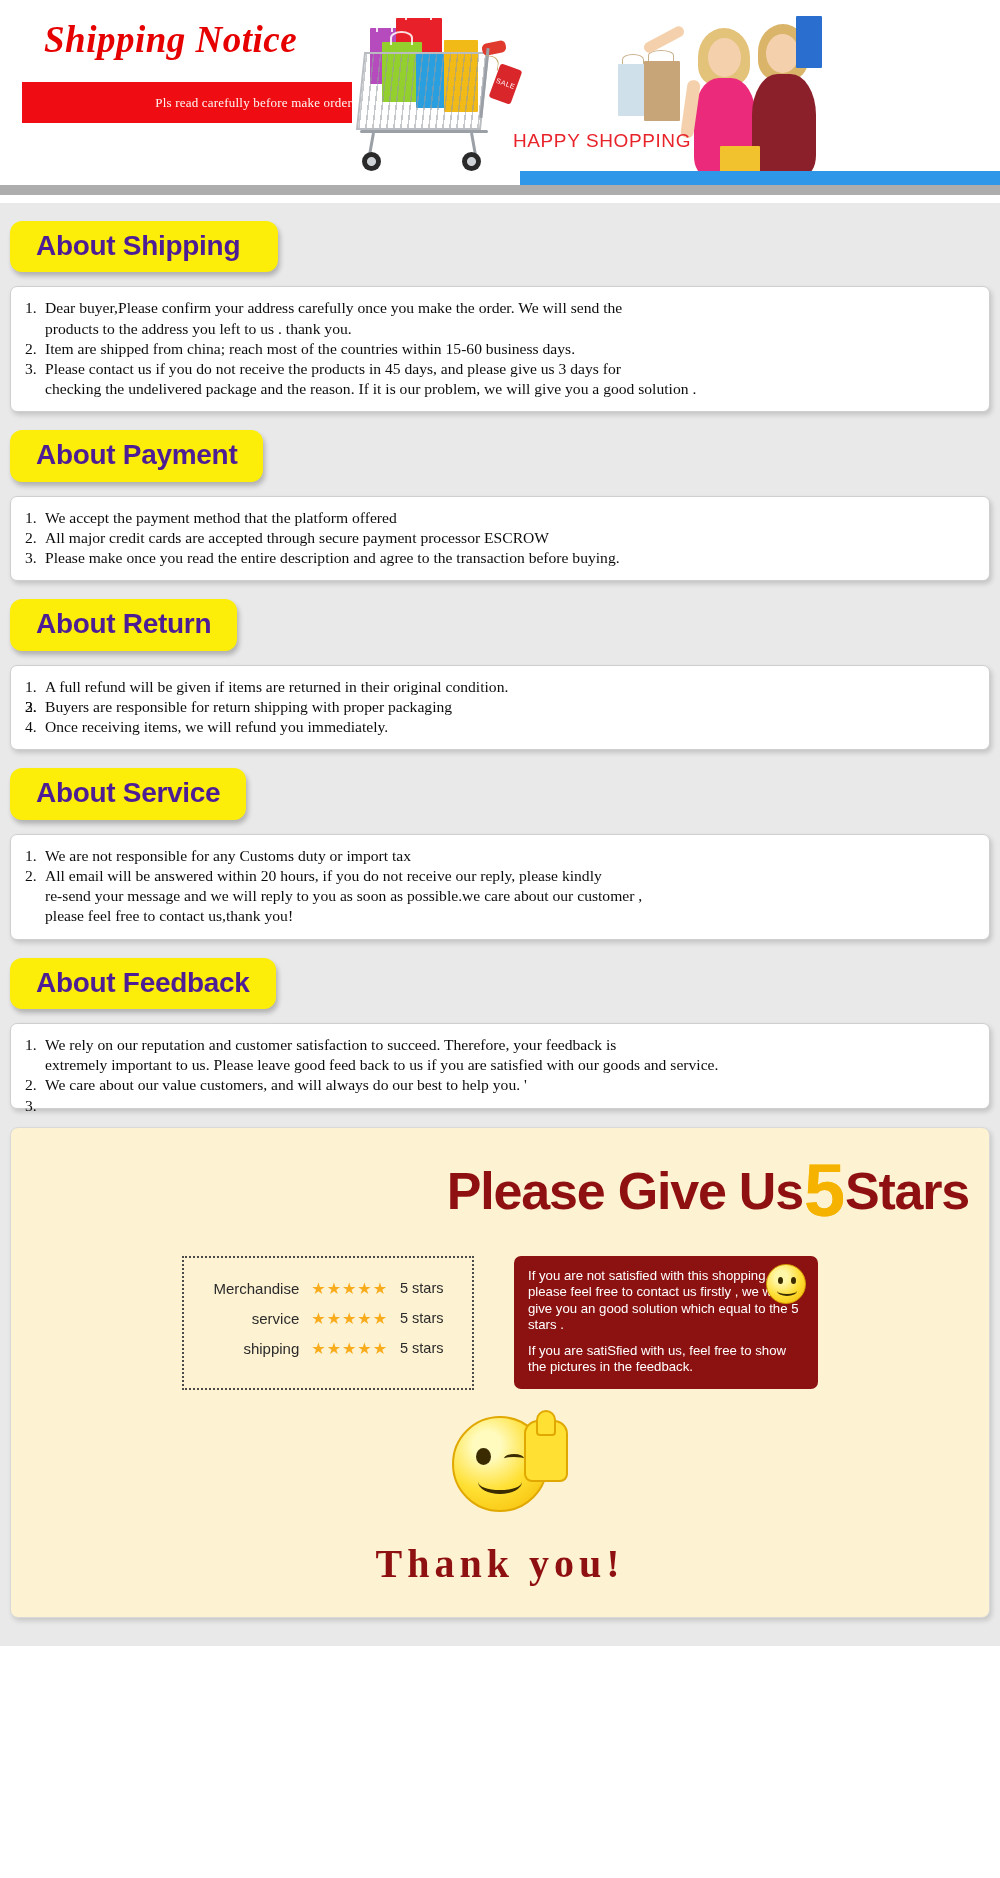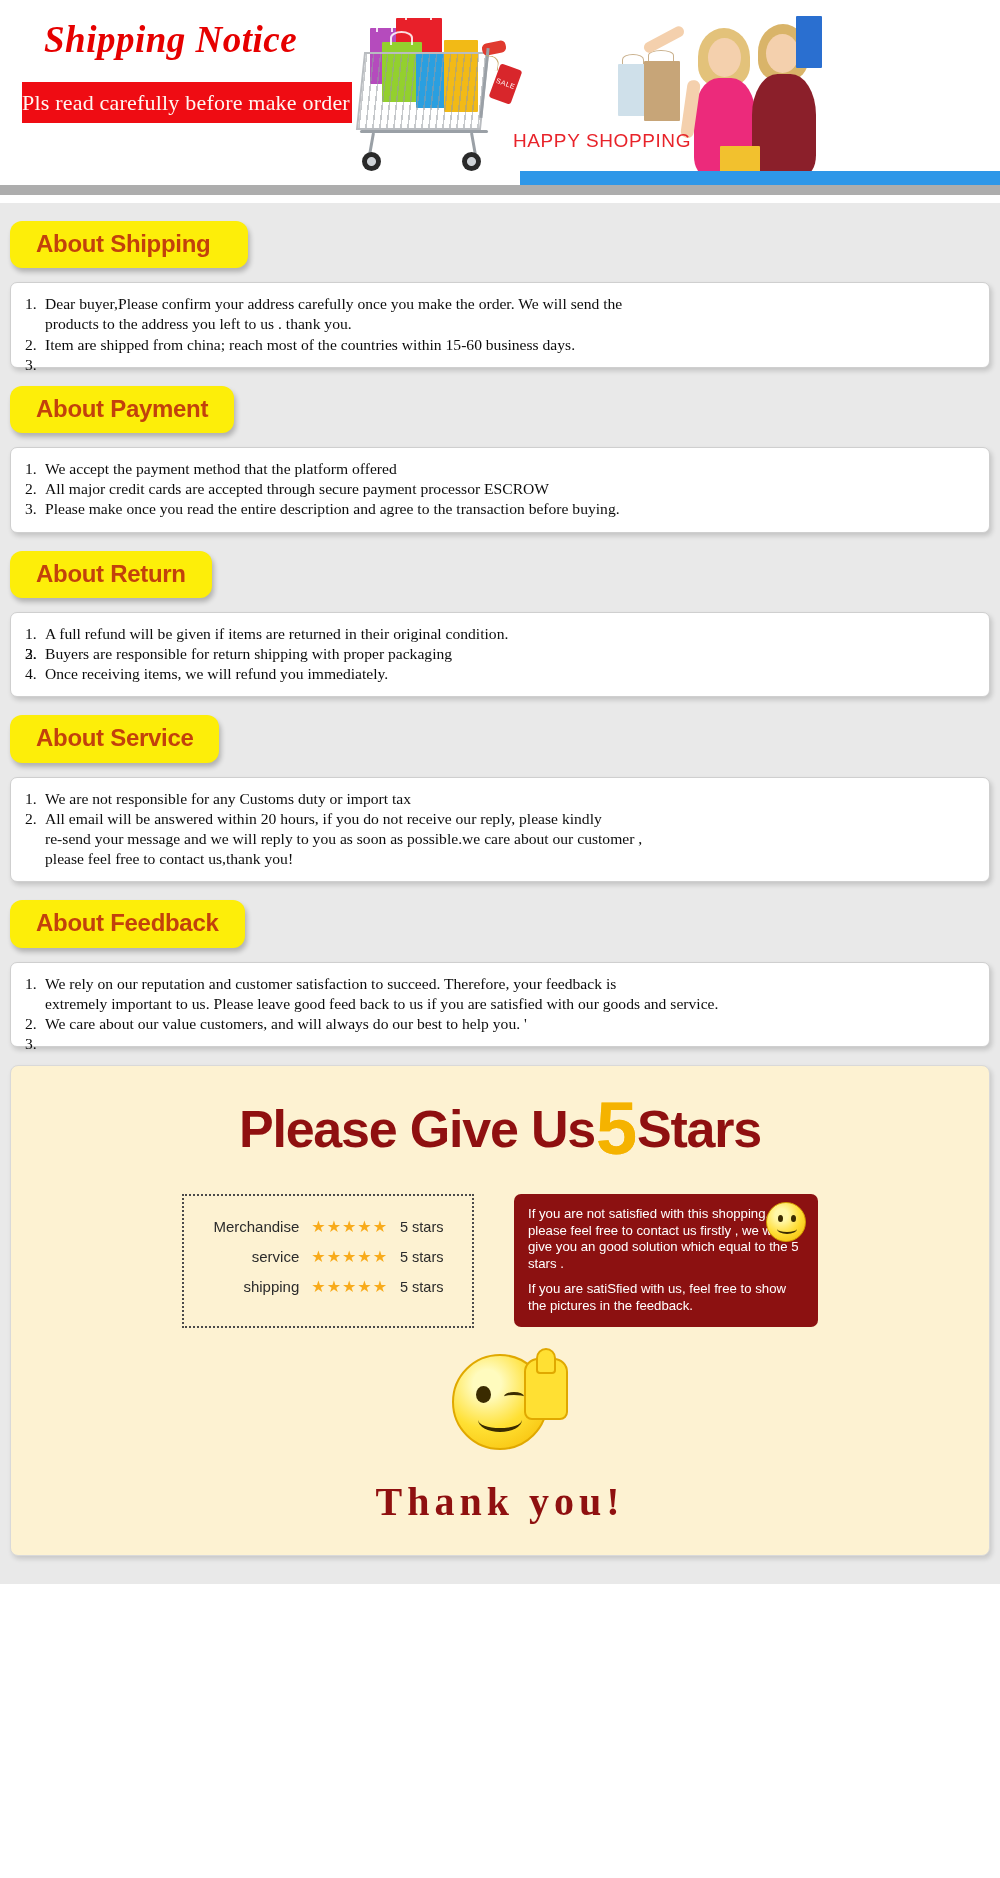--- a/index.html
+++ b/index.html
@@ -31,25 +31,25 @@
   .header-ribbon {
     position: absolute;
     left: 22px;
     top: 82px;
     width: 330px;
     height: 41px;
     background: #ef0c13;
   }
   .header-ribbon span {
     display: block;
-    text-align: left;
+    text-align: right;
     line-height: 41px;
     color: #fff7f2;
     font-family: "Liberation Serif", serif;
-    font-size: 22px;
+    font-size: 13px;
     letter-spacing: 0.2px;
   }
   .happy-shopping {
     position: absolute;
     left: 513px;
     top: 130px;
     font-size: 19px;
     color: #e8232a;
     letter-spacing: 0.6px;
   }
@@ -129,23 +129,23 @@
   
   .body-wrap { background: #e9e9e9; padding: 0 0 14px 0; }
 
   .section { padding: 0 10px; }
 
   .badge {
     display: inline-block;
     background: #fdee09;
     border-radius: 12px;
     padding: 10px 26px 12px 26px;
-    font-size: 24px;
+    font-size: 28px;
     font-weight: bold;
-    color: #c2410c;
+    color: #4c1d95;
     letter-spacing: -0.3px;
     box-shadow: 2px 4px 5px rgba(0,0,0,.24);
     margin: 18px 0 14px 0;
     line-height: 1.05;
   }
   .badge.sec-shipping { padding-right: 38px; }
 
   .card {
     background: #ffffff;
     border: 1px solid #cfcfcf;
@@ -172,21 +172,21 @@
   
   .stars-panel {
     margin: 18px 10px 14px 10px;
     background: #fdf2d2;
     border: 1px solid #d9d9d9;
     border-radius: 8px;
     box-shadow: 2px 3px 5px rgba(0,0,0,.14);
     padding: 26px 20px 30px 20px;
   }
   .stars-title {
-    text-align: center;
+    text-align: right;
     font-size: 52px;
     font-weight: bold;
     color: #8f1010;
     letter-spacing: -1.2px;
     line-height: 1;
     margin-bottom: 28px;
     white-space: nowrap;
   }
   .stars-title .five {
     font-size: 74px;
@@ -360,21 +360,22 @@
 
   <div class="body-wrap">
 
     <div class="section">
       <div class="badge sec-shipping">About Shipping</div>
       <div class="card">
         <ol>
           <li><span class="num">1.</span><span>Dear buyer,Please confirm your address carefully once you make the order. We will send the
 products to the address you left to us . thank you.</span></li>
           <li><span class="num">2.</span><span>Item are shipped from china; reach most of the countries within 15-60 business days.</span></li>
-          <li><span class="num">3.</span></li>
+          <li><span class="num">3.</span><span>Please contact us if you do not receive the products in 45 days, and please give us 3 days for
+checking the undelivered package and the reason. If it is our problem, we will give you a good solution .</span></li>
         </ol>
       </div>
     </div>
 
     <div class="section">
       <div class="badge">About Payment</div>
       <div class="card">
         <ol>
           <li><span class="num">1.</span><span>We accept the payment method that the platform offered</span></li>
           <li><span class="num">2.</span><span>All major credit cards are accepted through secure payment processor ESCROW</span></li>

